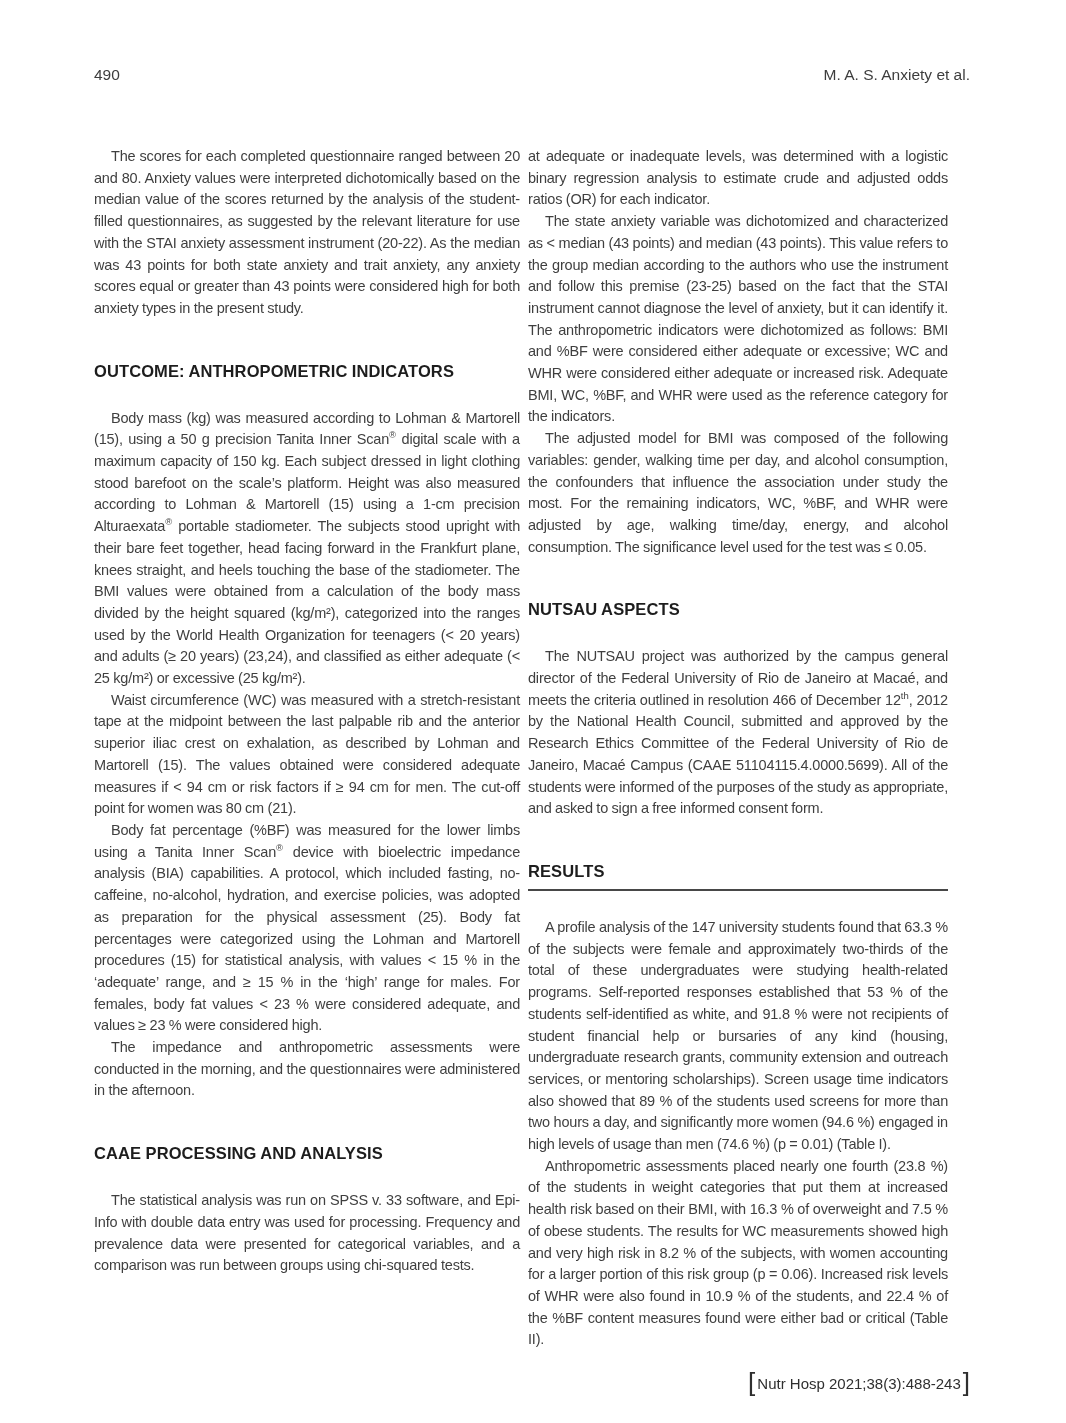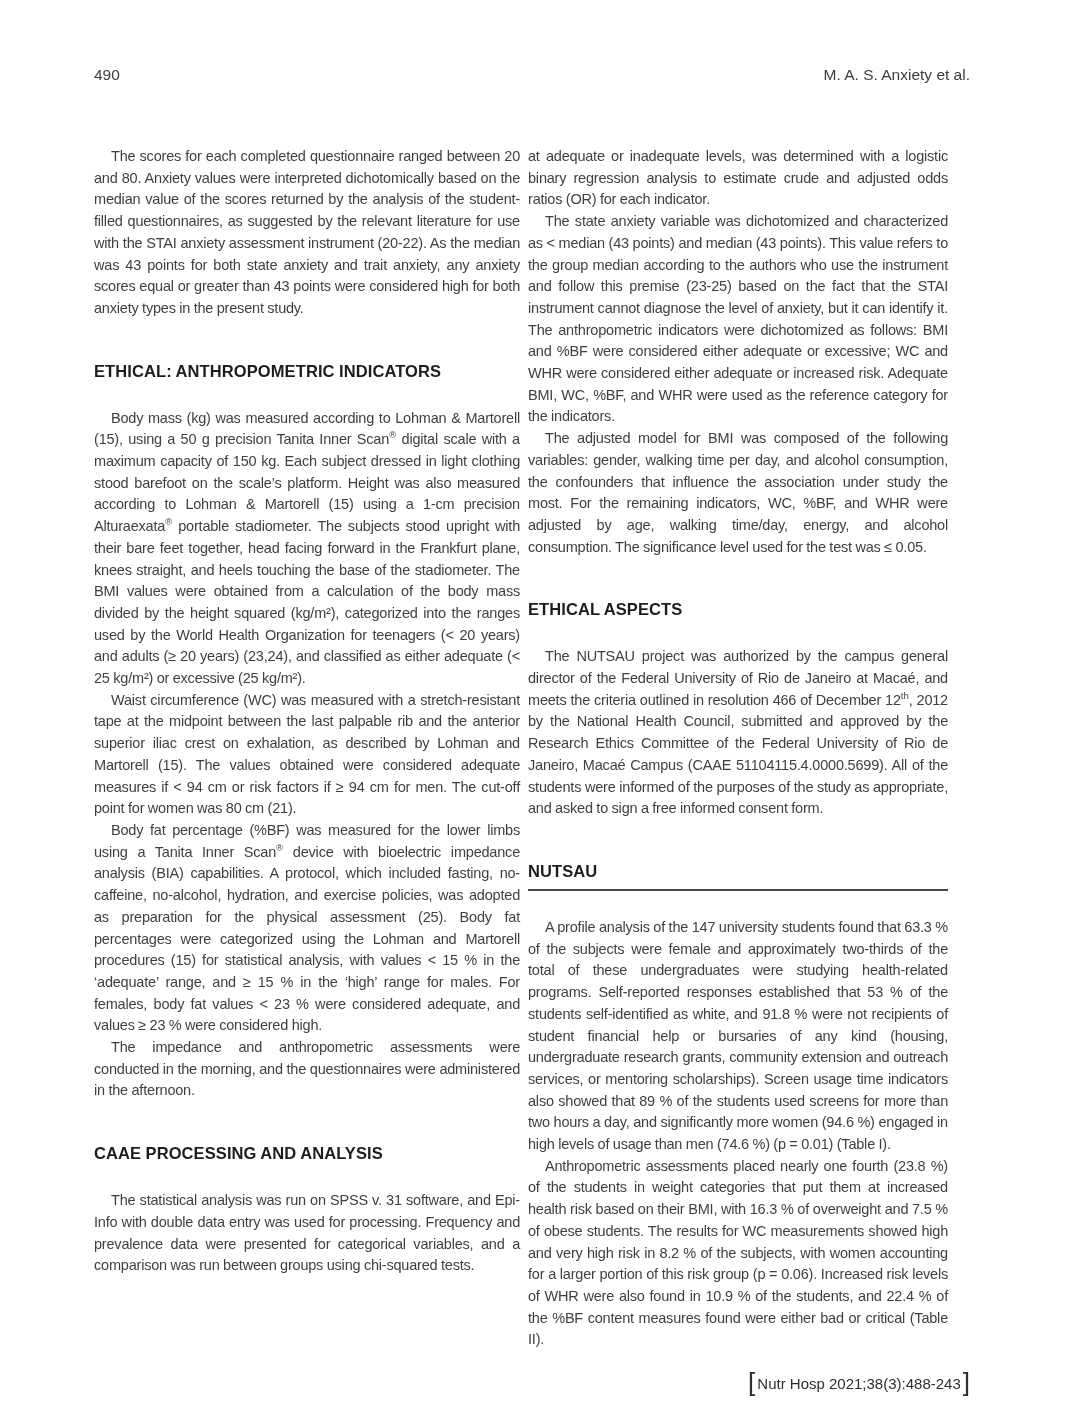--- a/index.html
+++ b/index.html
@@ -64,35 +64,35 @@
 
 <div class="page">
 
   <div class="page-header">
     <span>490</span>
     <span>M. A. S. Anxiety et al.</span>
   </div>
 
   <div id="col-left" class="column column-left">
       <p><span>The scores for each completed questionnaire ranged between 20 and 80. Anxiety values were interpreted dichotomically based on the median value of the scores returned by the analysis of the student-filled questionnaires, as suggested by the relevant literature for use with the STAI anxiety assessment instrument (20-22). As the median was 43 points for both state anxiety and trait anxiety, any anxiety scores equal or greater than 43 points were considered high for both anxiety types in the present study.</span></p>
-      <h2><span>ETHICAL: ANTHROPOMETRIC INDICATORS</span></h2>
+      <h2><span>OUTCOME: ANTHROPOMETRIC INDICATORS</span></h2>
       <p><span>Body mass (kg) was measured according to Lohman &amp; Martorell (15), using a 50 g precision Tanita Inner Scan</span><sup>®</sup><span> digital scale with a maximum capacity of 150 kg. Each subject dressed in light clothing stood barefoot on the scale’s platform. Height was also measured according to Lohman &amp; Martorell (15) using a 1-cm precision Alturaexata</span><sup>®</sup><span> portable stadiometer. The subjects stood upright with their bare feet together, head facing forward in the Frankfurt plane, knees straight, and heels touching the base of the stadiometer. The BMI values were obtained from a calculation of the body mass divided by the height squared (kg/m²), categorized into the ranges used by the World Health Organization for teenagers (&lt; 20 years) and adults (≥ 20 years) (23,24), and classified as either adequate (&lt; 25 kg/m²) or excessive (25 kg/m²).</span></p>
       <p><span>Waist circumference (WC) was measured with a stretch-resistant tape at the midpoint between the last palpable rib and the anterior superior iliac crest on exhalation, as described by Lohman and Martorell (15). The values obtained were considered adequate measures if &lt; 94 cm or risk factors if ≥ 94 cm for men. The cut-off point for women was 80 cm (21).</span></p>
       <p><span>Body fat percentage (%BF) was measured for the lower limbs using a Tanita Inner Scan</span><sup>®</sup><span> device with bioelectric impedance analysis (BIA) capabilities. A protocol, which included fasting, no-caffeine, no-alcohol, hydration, and exercise policies, was adopted as preparation for the physical assessment (25). Body fat percentages were categorized using the Lohman and Martorell procedures (15) for statistical analysis, with values &lt; 15 % in the ‘adequate’ range, and ≥ 15 % in the ‘high’ range for males. For females, body fat values &lt; 23 % were considered adequate, and values ≥ 23 % were considered high.</span></p>
       <p><span>The impedance and anthropometric assessments were conducted in the morning, and the questionnaires were administered in the afternoon.</span></p>
       <h2><span>CAAE PROCESSING AND ANALYSIS</span></h2>
-      <p><span>The statistical analysis was run on SPSS v. 31 software, and Epi-Info with double data entry was used for processing. Frequency and prevalence data were presented for categorical variables, and a comparison was run between groups using chi-squared tests.</span></p>
+      <p><span>The statistical analysis was run on SPSS v. 33 software, and Epi-Info with double data entry was used for processing. Frequency and prevalence data were presented for categorical variables, and a comparison was run between groups using chi-squared tests.</span></p>
     </div>
   <div id="col-right" class="column column-right">
       <p class="cont"><span>at adequate or inadequate levels, was determined with a logistic binary regression analysis to estimate crude and adjusted odds ratios (OR) for each indicator.</span></p>
       <p><span>The state anxiety variable was dichotomized and characterized as &lt; median (43 points) and median (43 points). This value refers to the group median according to the authors who use the instrument and follow this premise (23-25) based on the fact that the STAI instrument cannot diagnose the level of anxiety, but it can identify it. The anthropometric indicators were dichotomized as follows: BMI and %BF were considered either adequate or excessive; WC and WHR were considered either adequate or increased risk. Adequate BMI, WC, %BF, and WHR were used as the reference category for the indicators.</span></p>
       <p><span>The adjusted model for BMI was composed of the following variables: gender, walking time per day, and alcohol consumption, the confounders that influence the association under study the most. For the remaining indicators, WC, %BF, and WHR were adjusted by age, walking time/day, energy, and alcohol consumption. The significance level used for the test was ≤ 0.05.</span></p>
-      <h2><span>ETHICAL ASPECTS</span></h2>
+      <h2><span>NUTSAU ASPECTS</span></h2>
       <p><span>The NUTSAU project was authorized by the campus general director of the Federal University of Rio de Janeiro at Macaé, and meets the criteria outlined in resolution 466 of December 12</span><sup>th</sup><span>, 2012 by the National Health Council, submitted and approved by the Research Ethics Committee of the Federal University of Rio de Janeiro, Macaé Campus (CAAE 51104115.4.0000.5699). All of the students were informed of the purposes of the study as appropriate, and asked to sign a free informed consent form.</span></p>
-      <h2 class="underlined"><span>NUTSAU</span></h2>
+      <h2 class="underlined"><span>RESULTS</span></h2>
       <p><span>A profile analysis of the 147 university students found that 63.3 % of the subjects were female and approximately two-thirds of the total of these undergraduates were studying health-related programs. Self-reported responses established that 53 % of the students self-identified as white, and 91.8 % were not recipients of student financial help or bursaries of any kind (housing, undergraduate research grants, community extension and outreach services, or mentoring scholarships). Screen usage time indicators also showed that 89 % of the students used screens for more than two hours a day, and significantly more women (94.6 %) engaged in high levels of usage than men (74.6 %) (p = 0.01) (Table I).</span></p>
       <p><span>Anthropometric assessments placed nearly one fourth (23.8 %) of the students in weight categories that put them at increased health risk based on their BMI, with 16.3 % of overweight and 7.5 % of obese students. The results for WC measurements showed high and very high risk in 8.2 % of the subjects, with women accounting for a larger portion of this risk group (p = 0.06). Increased risk levels of WHR were also found in 10.9 % of the students, and 22.4 % of the %BF content measures found were either bad or critical (Table II).</span></p>
     </div>
 
   <div class="page-footer">
     <span class="bracket open">[</span>
     <span>Nutr Hosp 2021;38(3):488-243</span>
     <span class="bracket close">]</span>
   </div>
 

